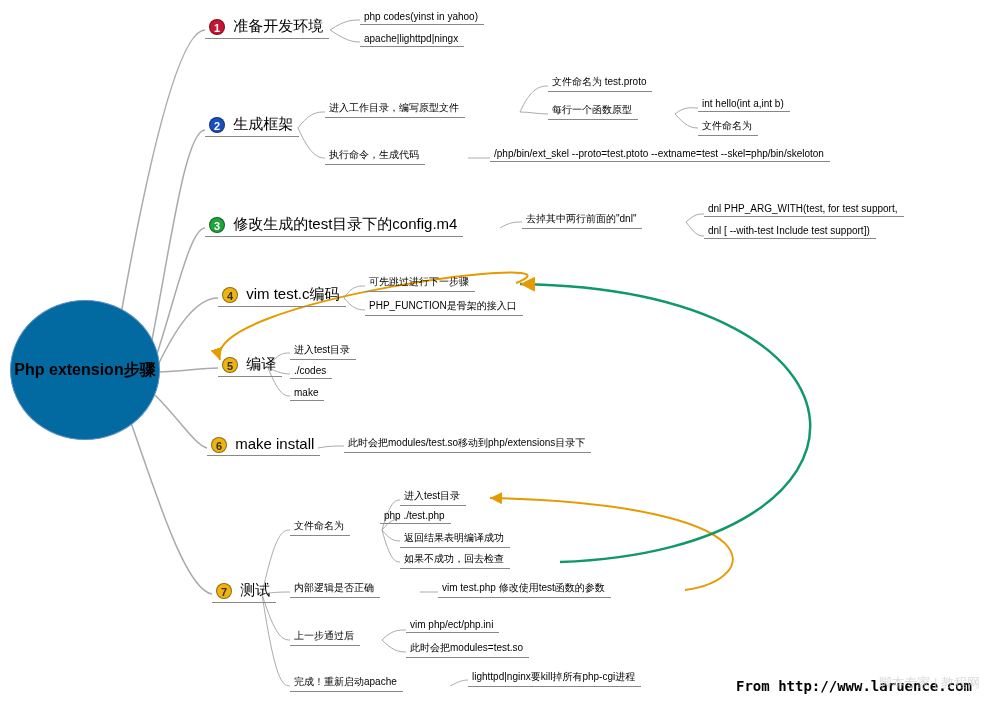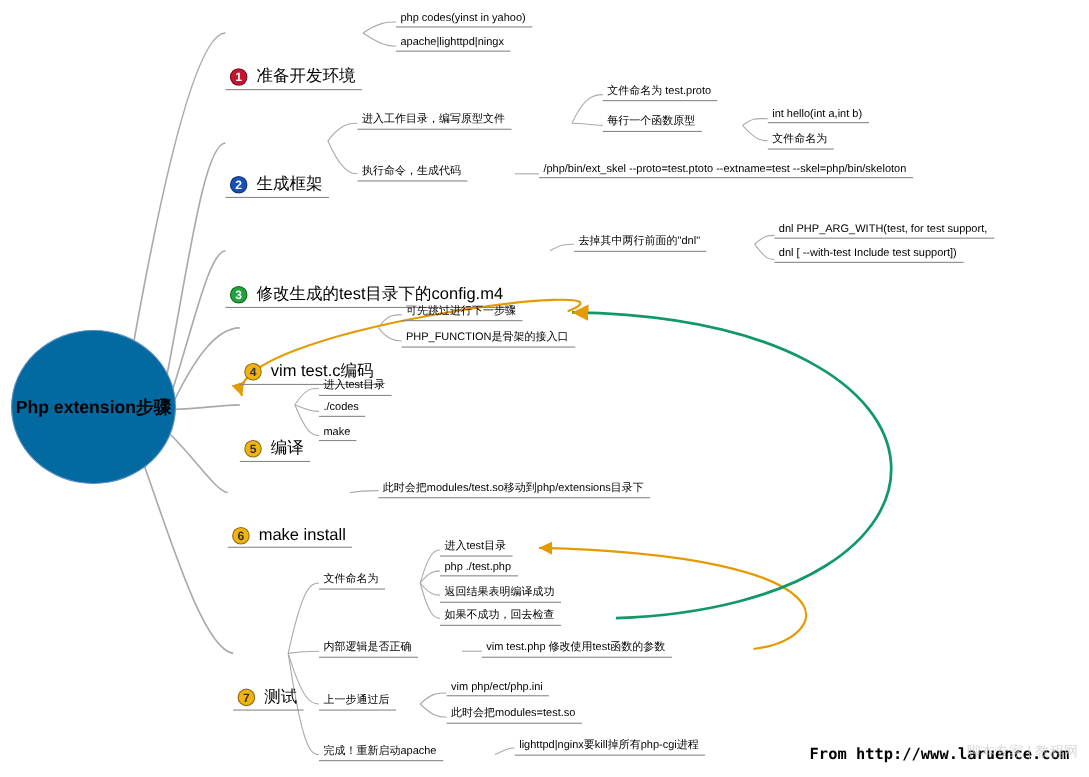--- a/index.html
+++ b/index.html
@@ -51,21 +51,21 @@
     font-size: 11px;
     font-weight: 700;
     color: #fff;
     margin-right: 4px;
     vertical-align: middle;
     border: 1px solid rgba(0,0,0,.4);
   }
   .n1 { background:#c61530; } .n2{background:#184fbf;} .n3{background:#1ea43a;}
   .n4 { background:#f0b311;color:#333; } .n5{background:#f0b311;color:#333;}
   .n6 { background:#f0b311;color:#333; } .n7{background:#f0b311;color:#333;}
-  .branch { font-size: 15px; margin-top: 43px; }
+  .branch { font-size: 15px; }
   .leaf { font-size: 10px; }
   .footer {
     position: absolute;
     right: 18px; bottom: 12px;
     font-family: monospace;
     font-size: 14px;
     font-weight: 700;
     color: #000;
   }
   .watermark {
@@ -194,21 +194,21 @@
 <div class="node branch" style="left:212px;top:578px">
   <span class="num n7">7</span>
   <span>测试</span>
 </div>
 <div class="node leaf" style="left:290px;top:516px">文件命名为</div>
 <div class="node leaf" style="left:290px;top:578px">内部逻辑是否正确</div>
 <div class="node leaf" style="left:290px;top:626px">上一步通过后</div>
 <div class="node leaf" style="left:290px;top:672px">完成！重新启动apache</div>
 
 <div class="node leaf" style="left:400px;top:486px">进入test目录</div>
-<div class="node leaf" style="left:400px;top:507px">php ./test.php</div>
+<div class="node leaf" style="left:380px;top:507px">php ./test.php</div>
 <div class="node leaf" style="left:400px;top:528px">返回结果表明编译成功</div>
 <div class="node leaf" style="left:400px;top:549px">如果不成功，回去检查</div>
 <div class="node leaf" style="left:438px;top:578px">vim test.php 修改使用test函数的参数</div>
 <div class="node leaf" style="left:406px;top:616px">vim php/ect/php.ini</div>
 <div class="node leaf" style="left:406px;top:638px">此时会把modules=test.so</div>
 <div class="node leaf" style="left:468px;top:667px">lighttpd|nginx要kill掉所有php-cgi进程</div>
 
 <div class="footer">From  http://www.laruence.com</div>
 <div class="watermark">脚本专家 | 教程网</div>
 

